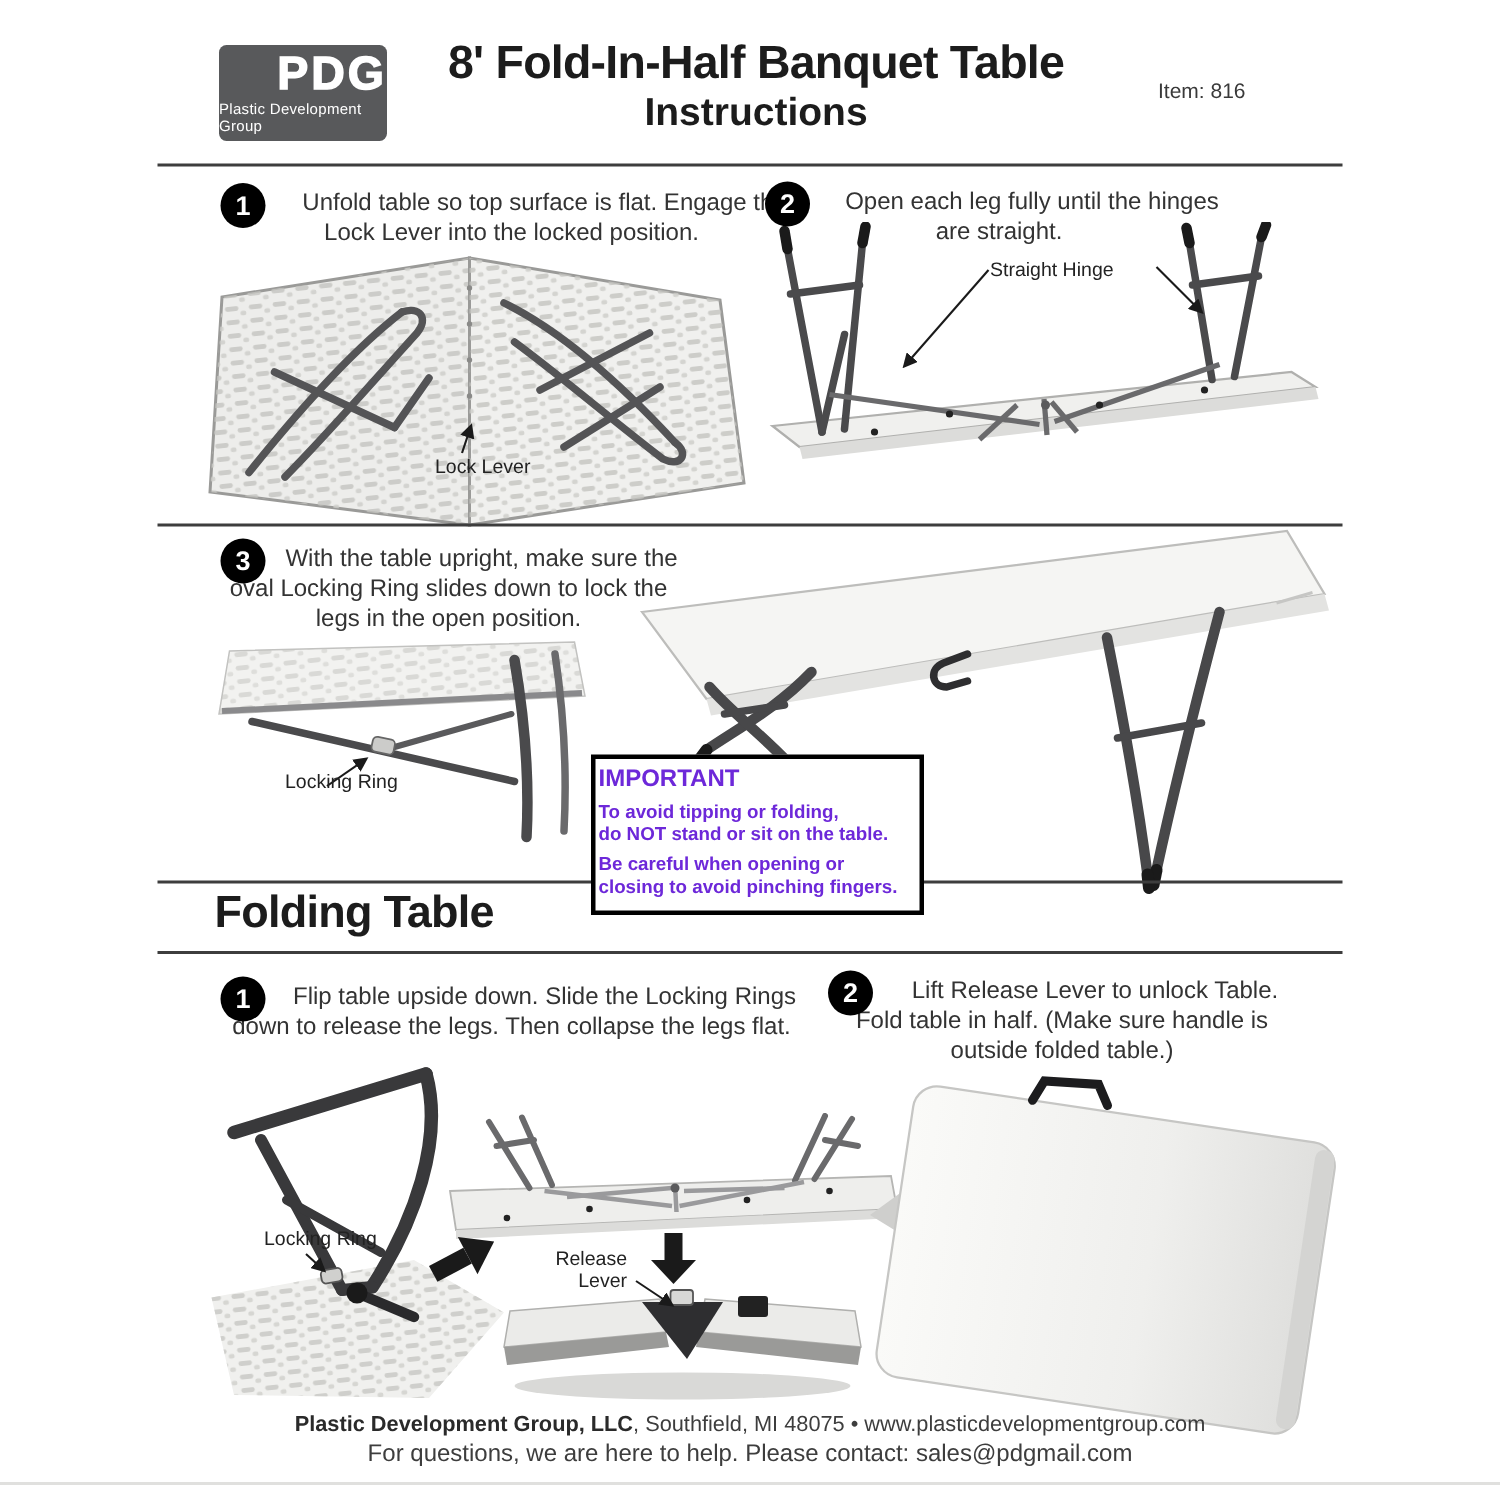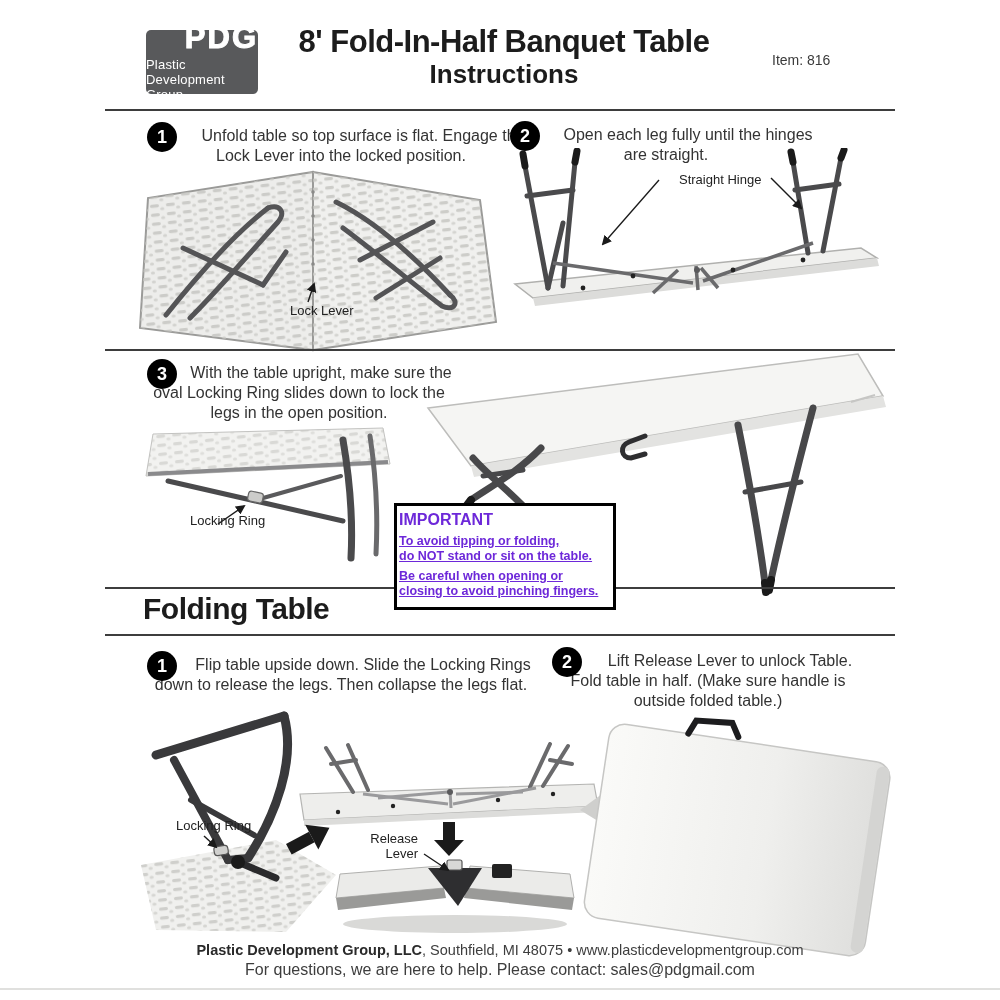--- a/index.html
+++ b/index.html
@@ -4,39 +4,39 @@
 <style>
   html,body{margin:0;padding:0;background:#ffffff;}
   .page{position:relative;width:1000px;height:1000px;background:#ffffff;overflow:hidden;
         font-family:"Liberation Sans",sans-serif;color:#2b2b2b;}
   .abs{position:absolute;}
   
   .logo{left:146px;top:30px;width:112px;height:64px;background:#58595b;border-radius:5px;
         display:flex;flex-direction:column;align-items:flex-end;justify-content:center;z-index:2;}
   .logo-acronym{color:#ffffff;font-weight:bold;font-size:31px;letter-spacing:2px;line-height:30px;
         -webkit-text-stroke:1px #ffffff;}
-  .logo-sub{color:#ffffff;font-size:13px;margin-top:4px;letter-spacing:.2px;}
+  .logo-sub{color:#ffffff;font-size:10px;margin-top:4px;letter-spacing:.2px;}
   .title-block{left:258px;top:25px;width:492px;text-align:center;color:#1c1c1c;}
   .title-main{font-size:31px;font-weight:bold;letter-spacing:-0.5px;line-height:34px;}
   .title-sub{font-size:26px;font-weight:bold;line-height:30px;}
   .item-no{left:772px;top:52px;font-size:14px;color:#3a3a3a;}
   
   .rule{height:2px;background:#3d3d3d;left:105px;width:790px;z-index:1;}
   .rule-faint{left:0;top:988px;width:1000px;height:2px;background:#e0e0de;}
   
   .badge{width:30px;height:30px;border-radius:50%;background:#000;color:#fff;font-weight:bold;
          font-size:18px;display:flex;align-items:center;justify-content:center;z-index:4;}
   .step-text{font-size:16px;line-height:20px;color:#333333;text-indent:44px;z-index:3;text-align:center;}
   .img-label{font-size:13px;color:#222222;z-index:5;}
   .heading{font-size:30px;font-weight:bold;color:#1c1c1c;letter-spacing:-0.5px;z-index:3;}
   
   .imp-box{left:394px;top:503px;width:212px;background:#ffffff;border:3px solid #000;
            z-index:6;text-align:left;padding:5px 2px 8px 2px;color:#6d28d9;}
   .imp-title{font-size:16px;font-weight:bold;margin-bottom:2px;}
-  .imp-group{margin-top:5px;text-decoration:underline;}
+  .imp-group{margin-top:5px;}
   .imp-line{font-size:12.5px;font-weight:bold;line-height:15px;}
   
   .footer{left:100px;top:941px;width:800px;text-align:center;z-index:3;color:#3d3d3d;}
   .footer-l1{font-size:14.5px;line-height:19px;}
   .footer-l1 b{color:#2a2a2a;}
   .footer-l2{font-size:16px;line-height:19px;}
   svg{display:block;}
   .illus{z-index:1;}
 </style>
 </head>
@@ -140,21 +140,21 @@
     <circle cx="194" cy="122" r="3" fill="#5a5a5c"></circle>
     <g fill="#222">
       <circle cx="80" cy="140" r="2.4"></circle>
         <circle cx="130" cy="128" r="2.4"></circle>
       <circle cx="230" cy="122" r="2.4"></circle>
         <circle cx="300" cy="112" r="2.4"></circle>
     </g>
     <line x1="156" y1="32" x2="100" y2="96" stroke="#1a1a1a" stroke-width="1.4" marker-end="url(#ah)"></line>
     <line x1="268" y1="30" x2="298" y2="60" stroke="#1a1a1a" stroke-width="1.4" marker-end="url(#ah)"></line>
   </svg>
-  <div class="abs img-label" style="left:679px;top:172px;width:110px">Straight Hinge</div>
+  <div class="abs img-label" style="left:660px;top:172px;width:110px">Straight Hinge</div>
 
   <div class="abs rule" style="top:349px"></div>
 
   <div class="abs badge" style="left:147px;top:359px">3</div>
   <div class="abs step-text" style="left:143px;top:363px;width:312px">With the table upright, make sure the oval Locking Ring slides down to lock the legs in the open position.</div>
 
   <svg class="abs illus" style="left:138px;top:426px" width="265" height="140" viewBox="0 0 265 140">
     <polygon points="15,8 245,2 252,38 8,50" fill="#f2f2f0" stroke="#c2c2c0" stroke-width="1"></polygon>
     <polygon points="15,8 245,2 252,38 8,50" fill="url(#wf)" opacity="0.55"></polygon>
     <line x1="10" y1="48" x2="250" y2="36" stroke="#8a8a8c" stroke-width="4"></line>

